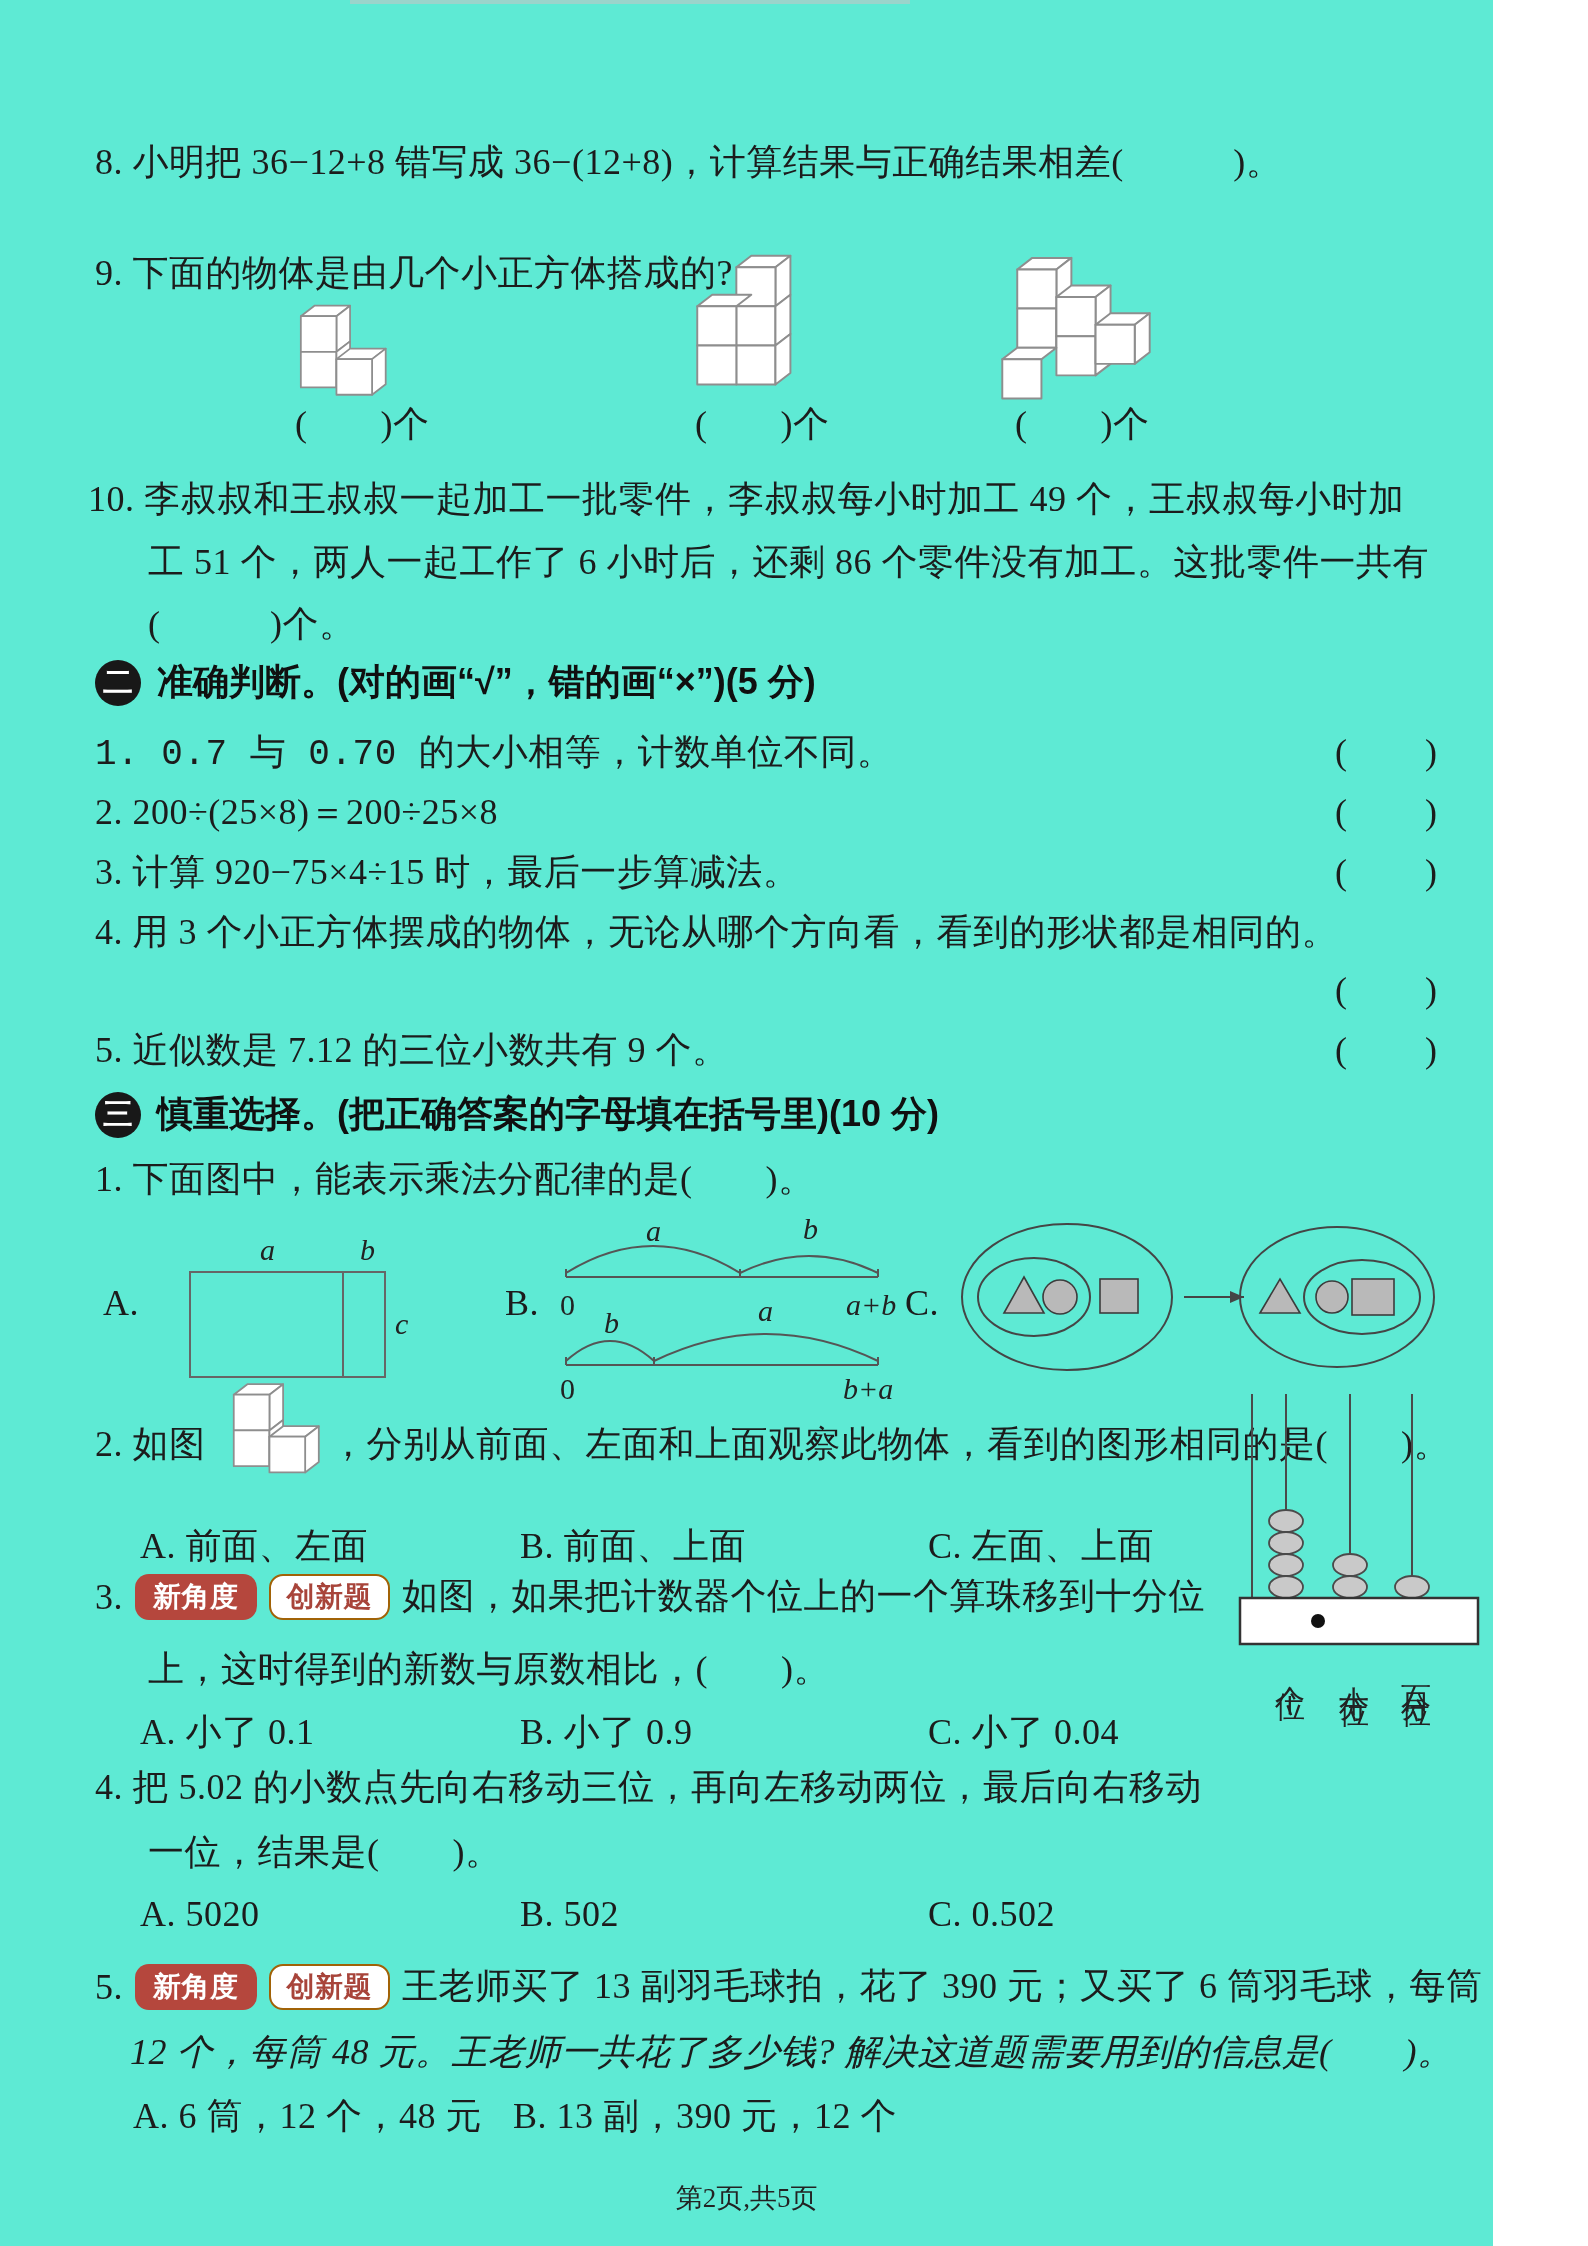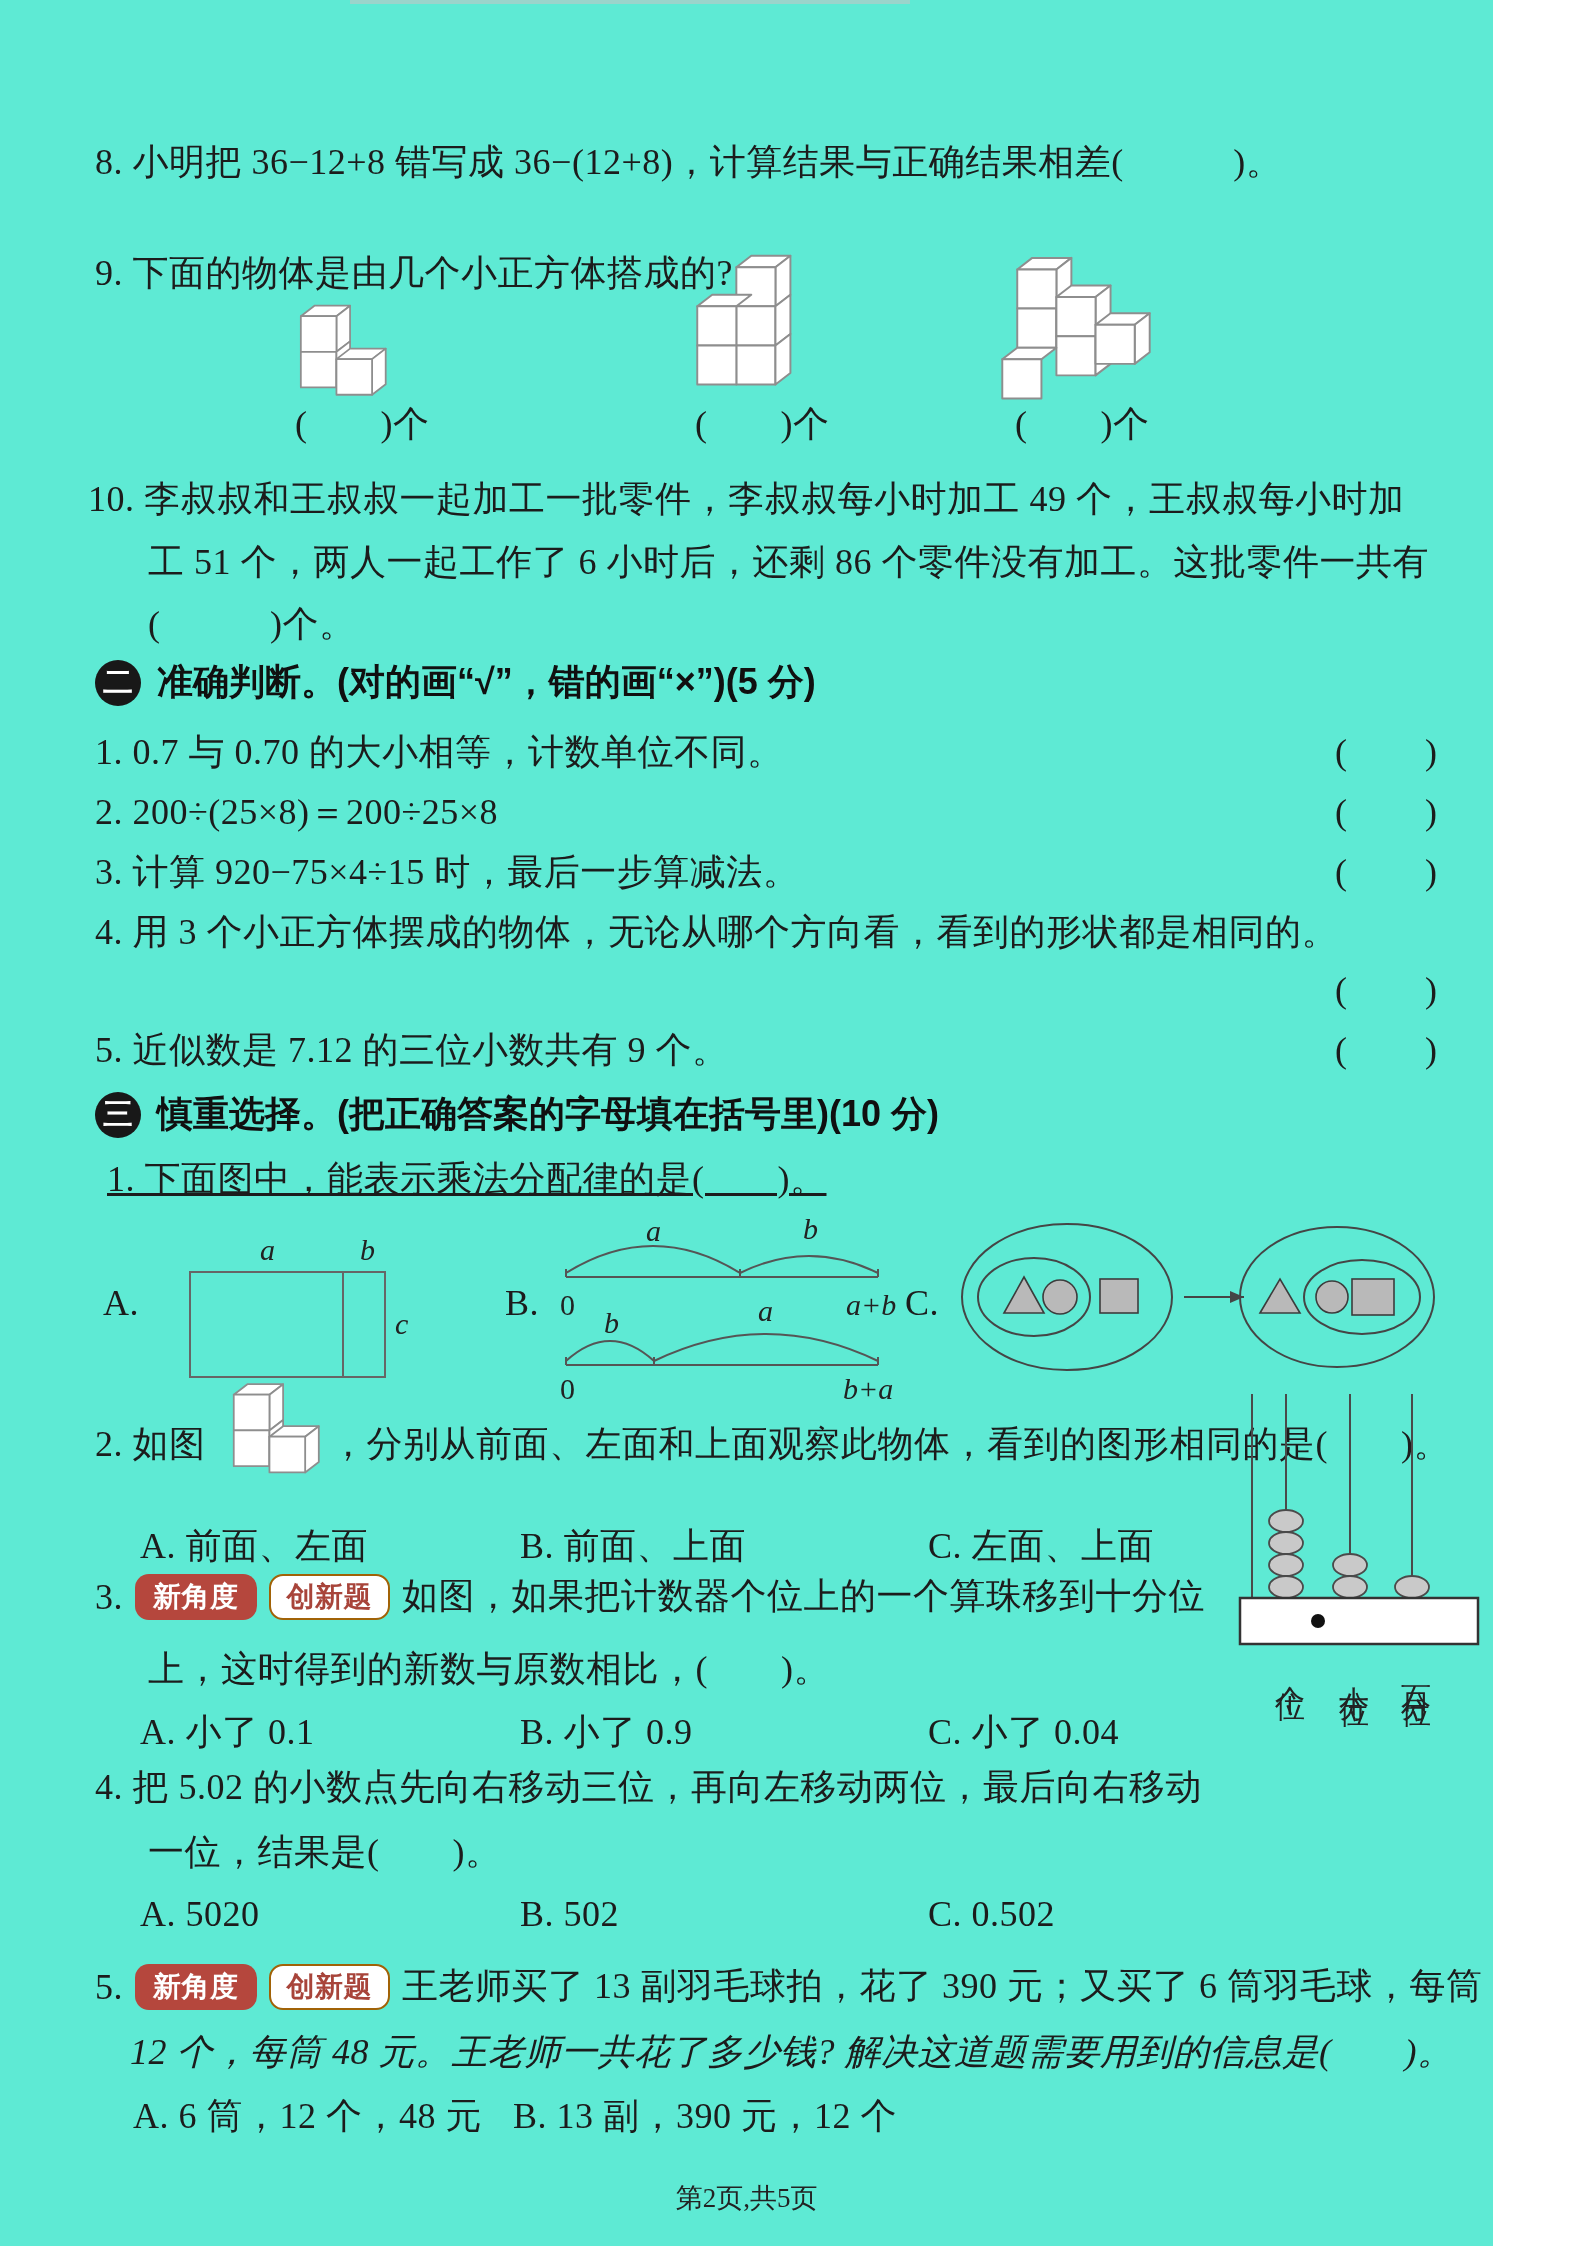--- a/index.html
+++ b/index.html
@@ -84,37 +84,37 @@
 
   <div class="t" style="left:88px;top:475px;">10. 李叔叔和王叔叔一起加工一批零件，李叔叔每小时加工 49 个，王叔叔每小时加</div>
   <div class="t" style="left:148px;top:538px;">工 51 个，两人一起工作了 6 小时后，还剩 86 个零件没有加工。这批零件一共有</div>
   <div class="t" style="left:148px;top:600px;">(　　　)个。</div>
 
   <div class="sec" style="left:95px;top:658px;">
     <span class="secicon">二</span>
     <span>准确判断。(对的画“√”，错的画“×”)(5 分)</span>
   </div>
 
-  <div class="t" style="left:95px;top:728px;">1. 0.7 与 0.70 的大小相等，计数单位不同。</div>
+  <div class="t" style="left:95px;top:728px;font-family:Liberation Mono, monospace;">1. 0.7 与 0.70 的大小相等，计数单位不同。</div>
   <div class="bracket" style="left:1335px;top:728px;">(　　)</div>
   <div class="t" style="left:95px;top:788px;">2. 200÷(25×8)＝200÷25×8</div>
   <div class="bracket" style="left:1335px;top:788px;">(　　)</div>
   <div class="t" style="left:95px;top:848px;">3. 计算 920−75×4÷15 时，最后一步算减法。</div>
   <div class="bracket" style="left:1335px;top:848px;">(　　)</div>
   <div class="t" style="left:95px;top:908px;">4. 用 3 个小正方体摆成的物体，无论从哪个方向看，看到的形状都是相同的。</div>
   <div class="bracket" style="left:1335px;top:966px;">(　　)</div>
   <div class="t" style="left:95px;top:1026px;">5. 近似数是 7.12 的三位小数共有 9 个。</div>
   <div class="bracket" style="left:1335px;top:1026px;">(　　)</div>
 
   <div class="sec" style="left:95px;top:1090px;">
     <span class="secicon">三</span>
     <span>慎重选择。(把正确答案的字母填在括号里)(10 分)</span>
   </div>
 
-  <div class="t" style="left:107px;top:1155px;text-decoration:underline;">1. 下面图中，能表示乘法分配律的是(　　)。</div>
+  <div class="t" style="left:95px;top:1155px;">1. 下面图中，能表示乘法分配律的是(　　)。</div>
 
   <div class="t" style="left:103px;top:1282px;">A.</div>
   <svg style="left:155px;top:1232px;" width="260" height="150" viewBox="0 0 260 150">
     <text class="il" x="105" y="28">a</text>
     <text class="il" x="205" y="28">b</text>
     <rect x="35" y="40" width="195" height="105" fill="none" stroke="#666" stroke-width="2"></rect>
     <line x1="188" y1="40" x2="188" y2="145" stroke="#666" stroke-width="2"></line>
     <text class="il" x="240" y="102">c</text>
   </svg>
 

